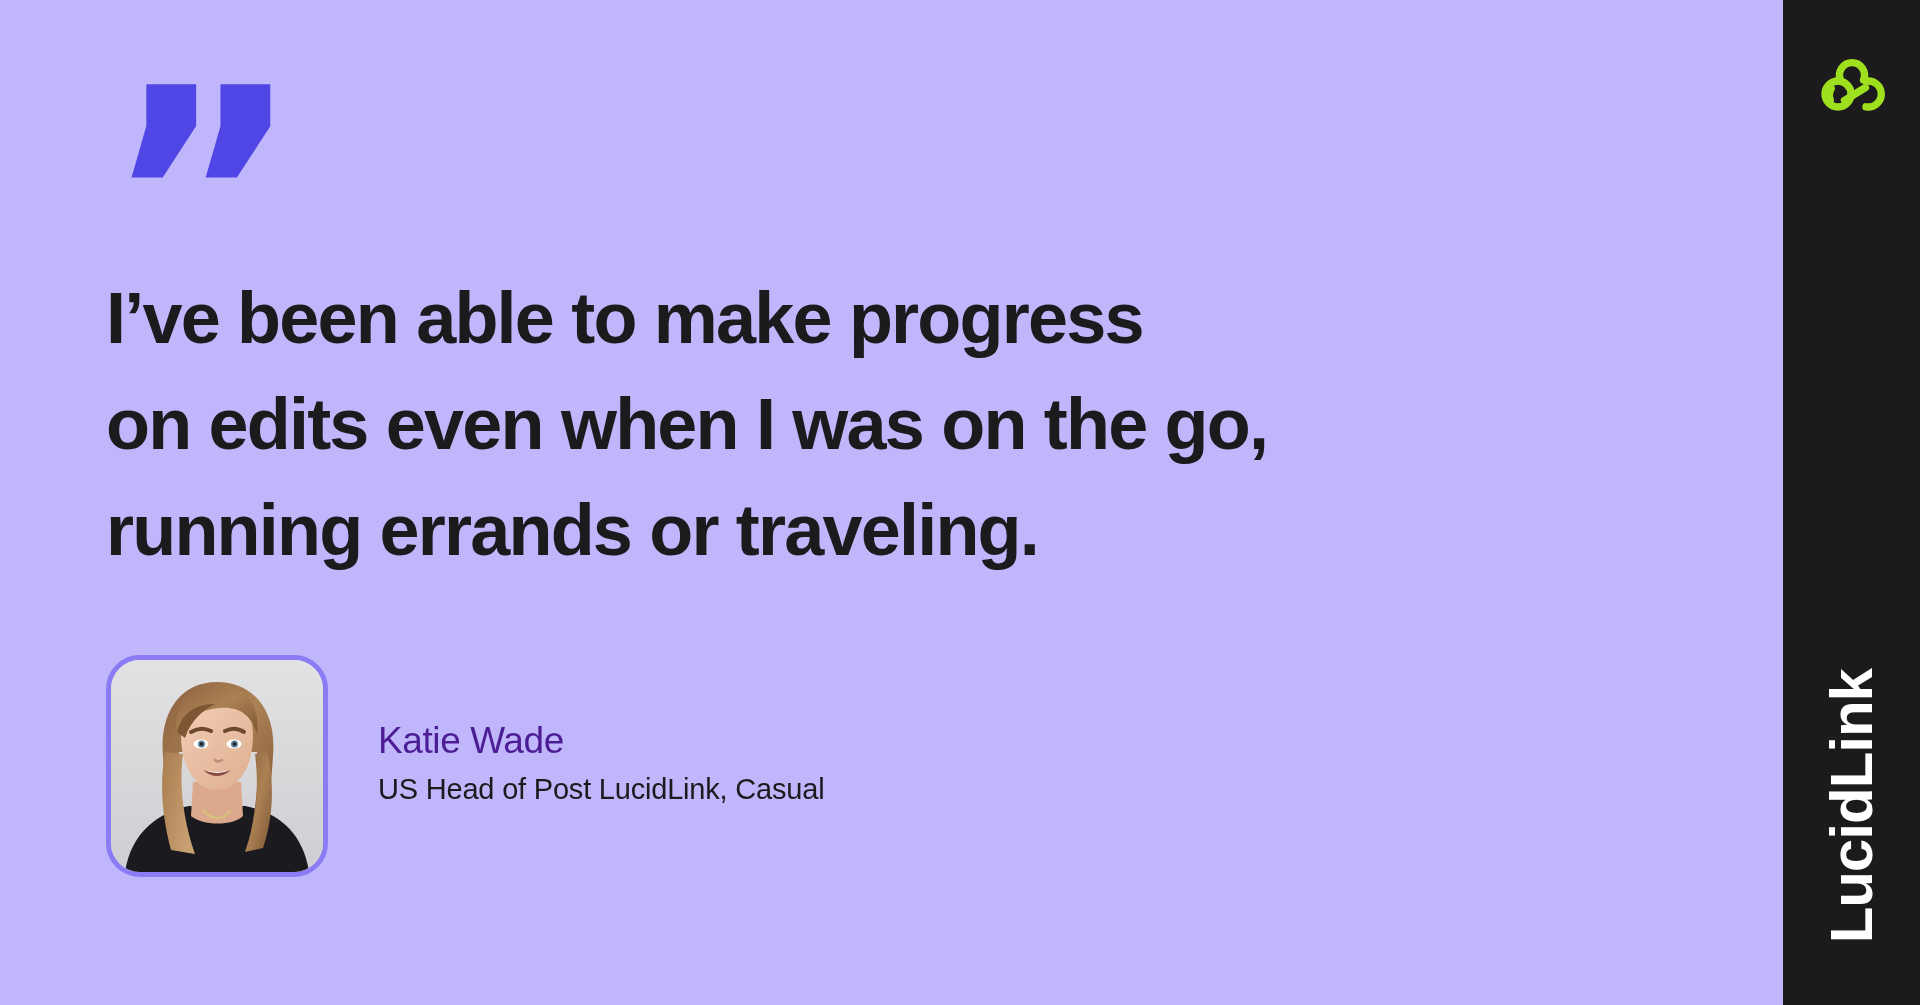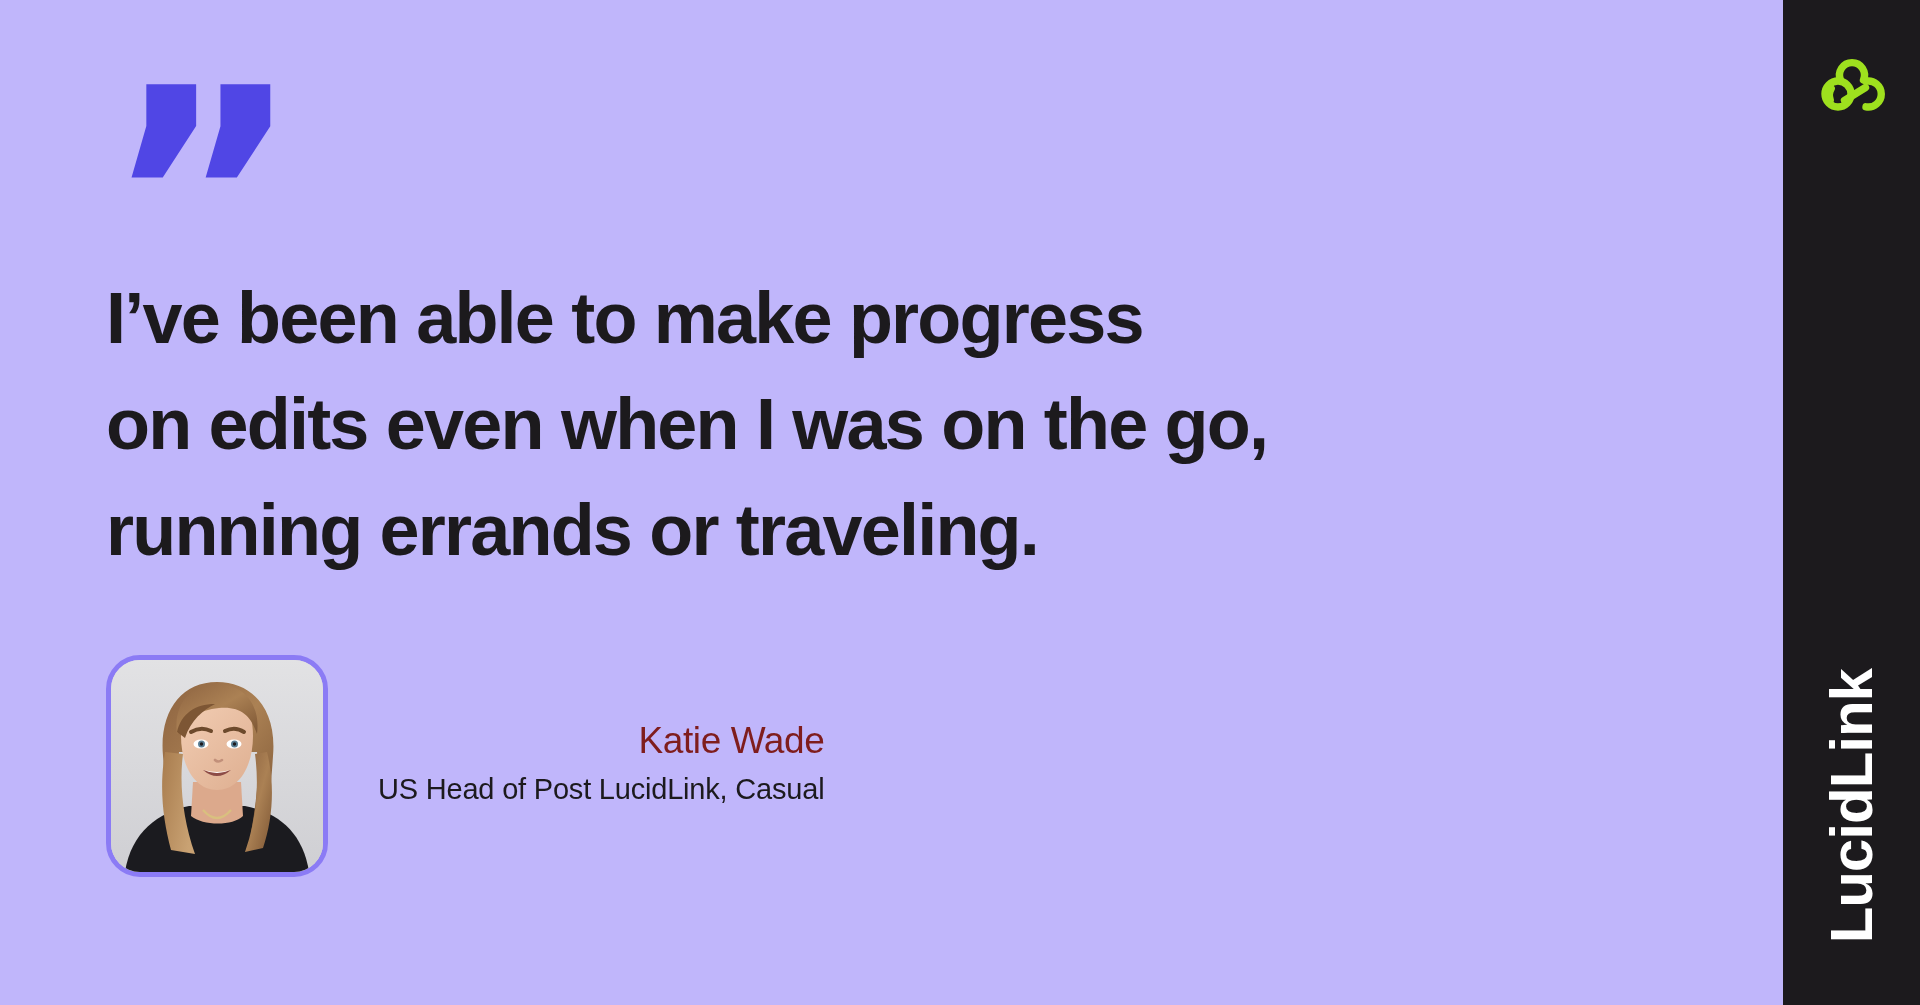--- a/index.html
+++ b/index.html
@@ -57,26 +57,25 @@
     border:5px solid #8b7bf5;
     overflow:hidden;
     background:#d8d8dc;
     flex:none;
     position:relative;
   }
   #avatar svg{ display:block; width:100%; height:100%; }
 
   #attribution-text{ padding-bottom:6px; }
   #person-name{
-    color:#7f1d1d;
+    color:#4c1d95;
     font-size:37px;
     font-weight:400;
     line-height:48px;
     letter-spacing:-0.4px;
-    text-align:right;
   }
   #person-role{
     color:#1c1a1d;
     font-size:29px;
     font-weight:400;
     line-height:40px;
     letter-spacing:-0.2px;
     margin-top:4px;
   }
 

